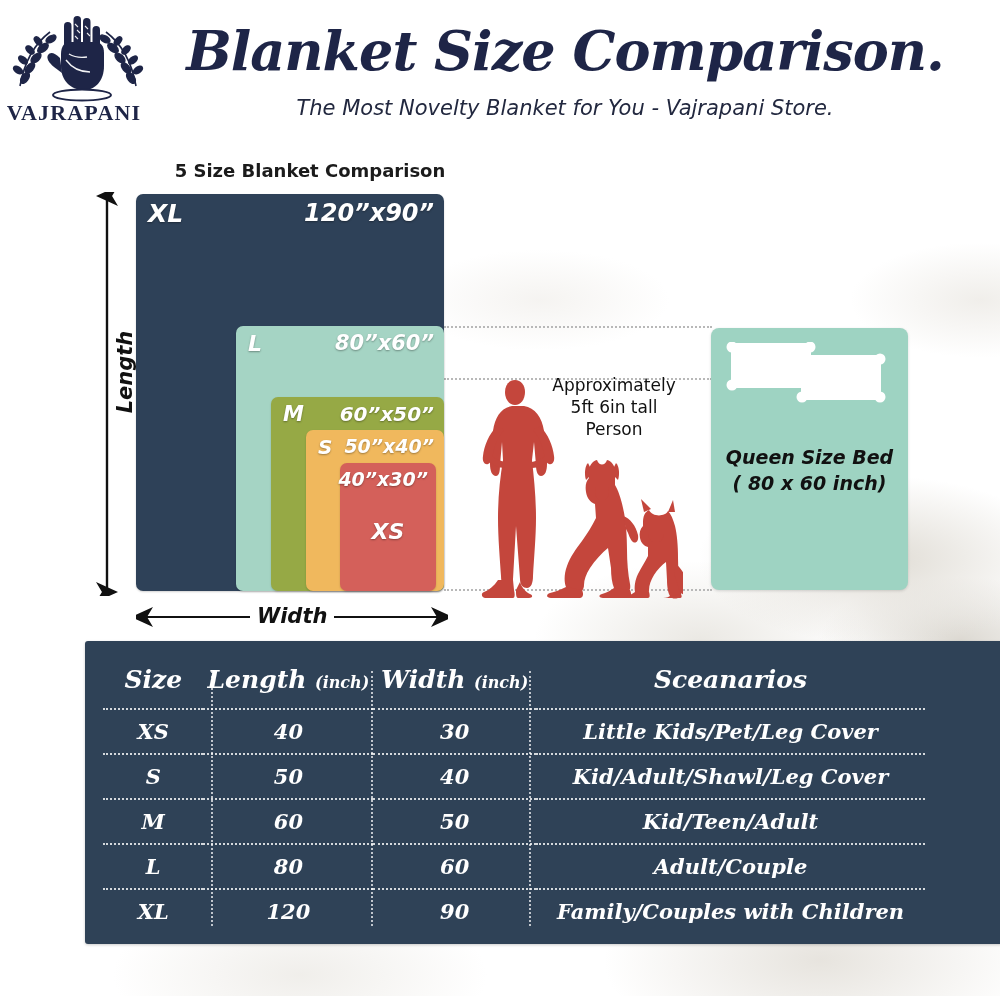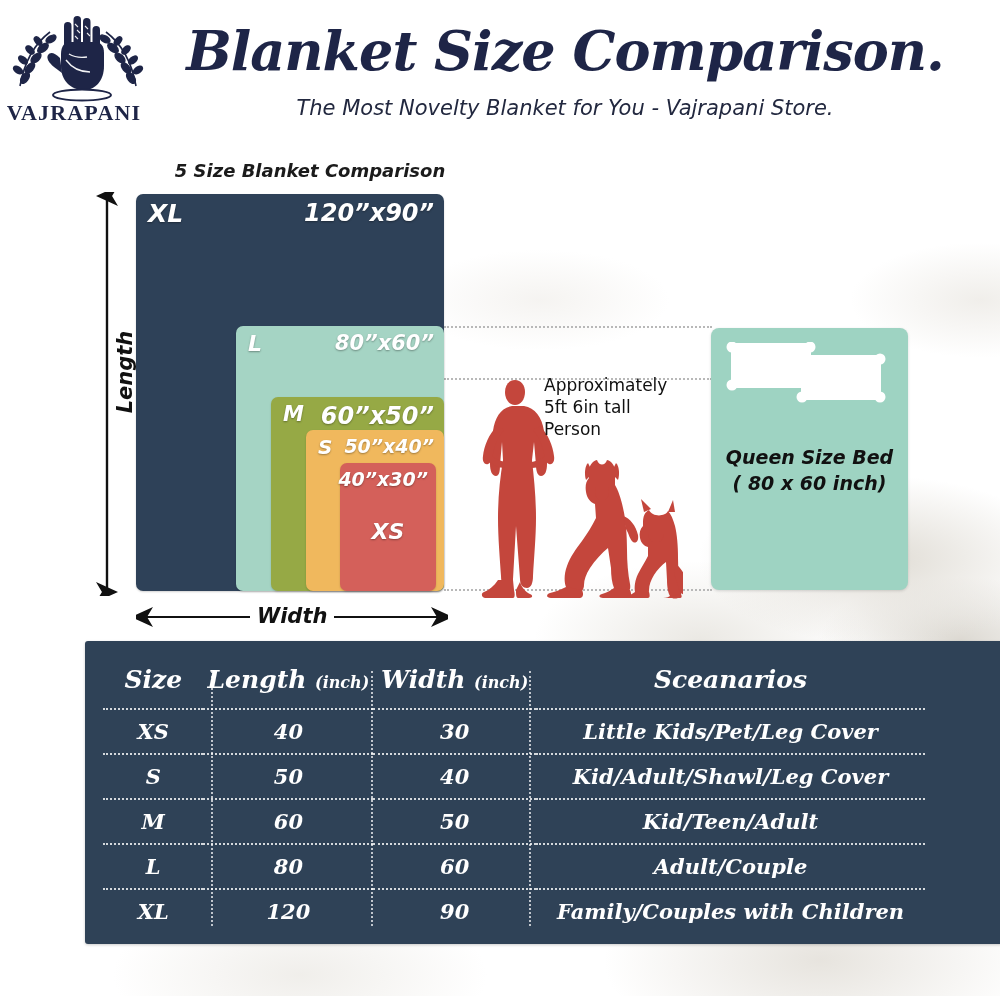--- a/index.html
+++ b/index.html
@@ -54,21 +54,21 @@
     font-style:italic;font-weight:400;
     font-size:21px;color:#22283f;
     white-space:nowrap;
   }
 
   
   .chart-title{
     position:absolute;left:140px;top:160px;width:340px;
     text-align:center;
     font-family:"DejaVu Sans", sans-serif;
-    font-style:italic;font-weight:700;font-size:18px;color:#1b1b1b;
+    font-weight:700;font-size:18px;color:#1b1b1b;
     white-space:nowrap;
   }
 
   .axis-length-label{
     position:absolute;left:84px;top:360px;
     transform:rotate(-90deg);transform-origin:center center;
     font-family:"DejaVu Sans", sans-serif;
     font-style:italic;font-weight:700;font-size:21px;color:#111;
     white-space:nowrap;
   }
@@ -100,21 +100,21 @@
     position:absolute;left:0;right:0;
     text-align:center;
     font-family:"DejaVu Sans", sans-serif;
     font-style:italic;font-weight:700;color:#fff;
     text-shadow:0 1px 2px rgba(0,0,0,.35);
   }
 
   
   .person-note{
     position:absolute;left:544px;top:374px;width:140px;
-    text-align:left;
+    text-align:center;
     font-family:"DejaVu Sans", sans-serif;
     font-size:17px;line-height:22px;color:#111;
   }
   .silhouettes{position:absolute;left:468px;top:368px;width:215px;height:232px;}
 
   
   .bed{
     position:absolute;left:711px;top:328px;width:197px;height:262px;
     background:#9ED3C2;border-radius:8px;
     box-shadow:0 1px 3px rgba(0,0,0,.15);
@@ -266,21 +266,21 @@
     <span class="dim" style="font-size:24px;">120”x90”</span>
   </div>
 
   <div class="blanket" style="left:236px;top:326px;width:208px;height:265px;background:#A5D4C4;">
     <span class="sz" style="font-size:22px;">L</span>
     <span class="dim" style="font-size:21px;">80”x60”</span>
   </div>
 
   <div class="blanket" style="left:271px;top:397px;width:173px;height:194px;background:#96A945;">
     <span class="sz" style="font-size:21px;">M</span>
-    <span class="dim" style="font-size:24px;">60”x50”</span>
+    <span class="dim" style="font-size:20px;">60”x50”</span>
   </div>
 
   <div class="blanket" style="left:306px;top:430px;width:138px;height:161px;background:#F0B85D;">
     <span class="sz" style="font-size:20px;">S</span>
     <span class="dim" style="font-size:19px;">50”x40”</span>
   </div>
 
   <div class="blanket" style="left:340px;top:463px;width:96px;height:128px;background:#D4605A;">
     <span class="dim" style="font-size:19px;right:8px;">40”x30”</span>
     <span class="center-sz" style="font-size:22px;top:56px;">XS</span>

